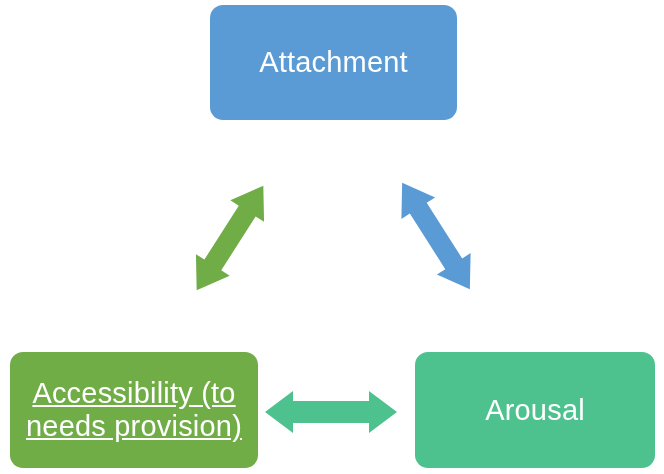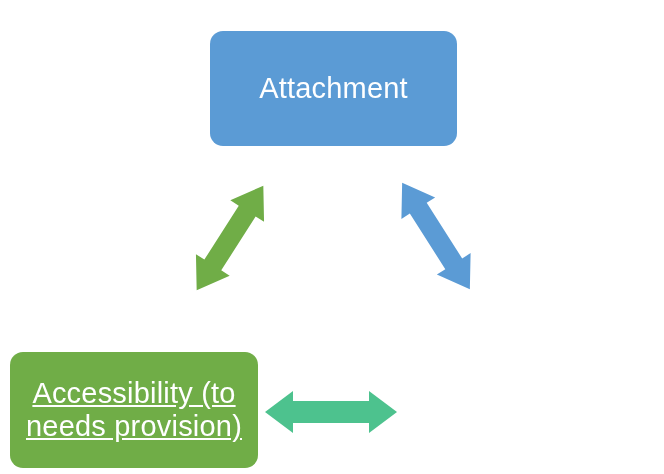--- a/index.html
+++ b/index.html
@@ -27,21 +27,21 @@
     box-sizing: border-box;
     padding: 4px 10px;
   }
   .node-label {
     color: #ffffff;
     font-size: 29px;
     line-height: 33px;
     font-weight: 400;
     letter-spacing: 0.2px;
   }
-  .node-attachment   { left: 210px; top: 5px;   width: 247px; height: 115px; margin-top: 26px; }
+  .node-attachment   { left: 210px; top: 5px;   width: 247px; height: 115px; }
   .node-accessibility{ left: 10px;  top: 352px; width: 248px; height: 116px; }
   .node-arousal      { left: 415px; top: 352px; width: 240px; height: 116px; }
 </style>
 </head>
 <body>
 
 <div class="canvas">
 
   <svg class="edges" viewBox="0 0 664 474" xmlns="http://www.w3.org/2000/svg">
 
@@ -59,14 +59,17 @@
   </svg>
 
   <div class="node node-attachment" style="background: rgb(91, 155, 213);">
     <span class="node-label" style="color: rgb(255, 255, 255);">Attachment</span>
   </div>
 
   <div class="node node-accessibility" style="background: rgb(112, 173, 71);">
     <span class="node-label" style="color: rgb(255, 255, 255); text-decoration: underline;">Accessibility (to needs provision)</span>
   </div>
 
+  <div class="node node-arousal" style="background: rgb(77, 194, 142);">
+    <span class="node-label" style="color: rgb(255, 255, 255);">Arousal</span>
+  </div>
 
 </div>
 
 </body></html>

